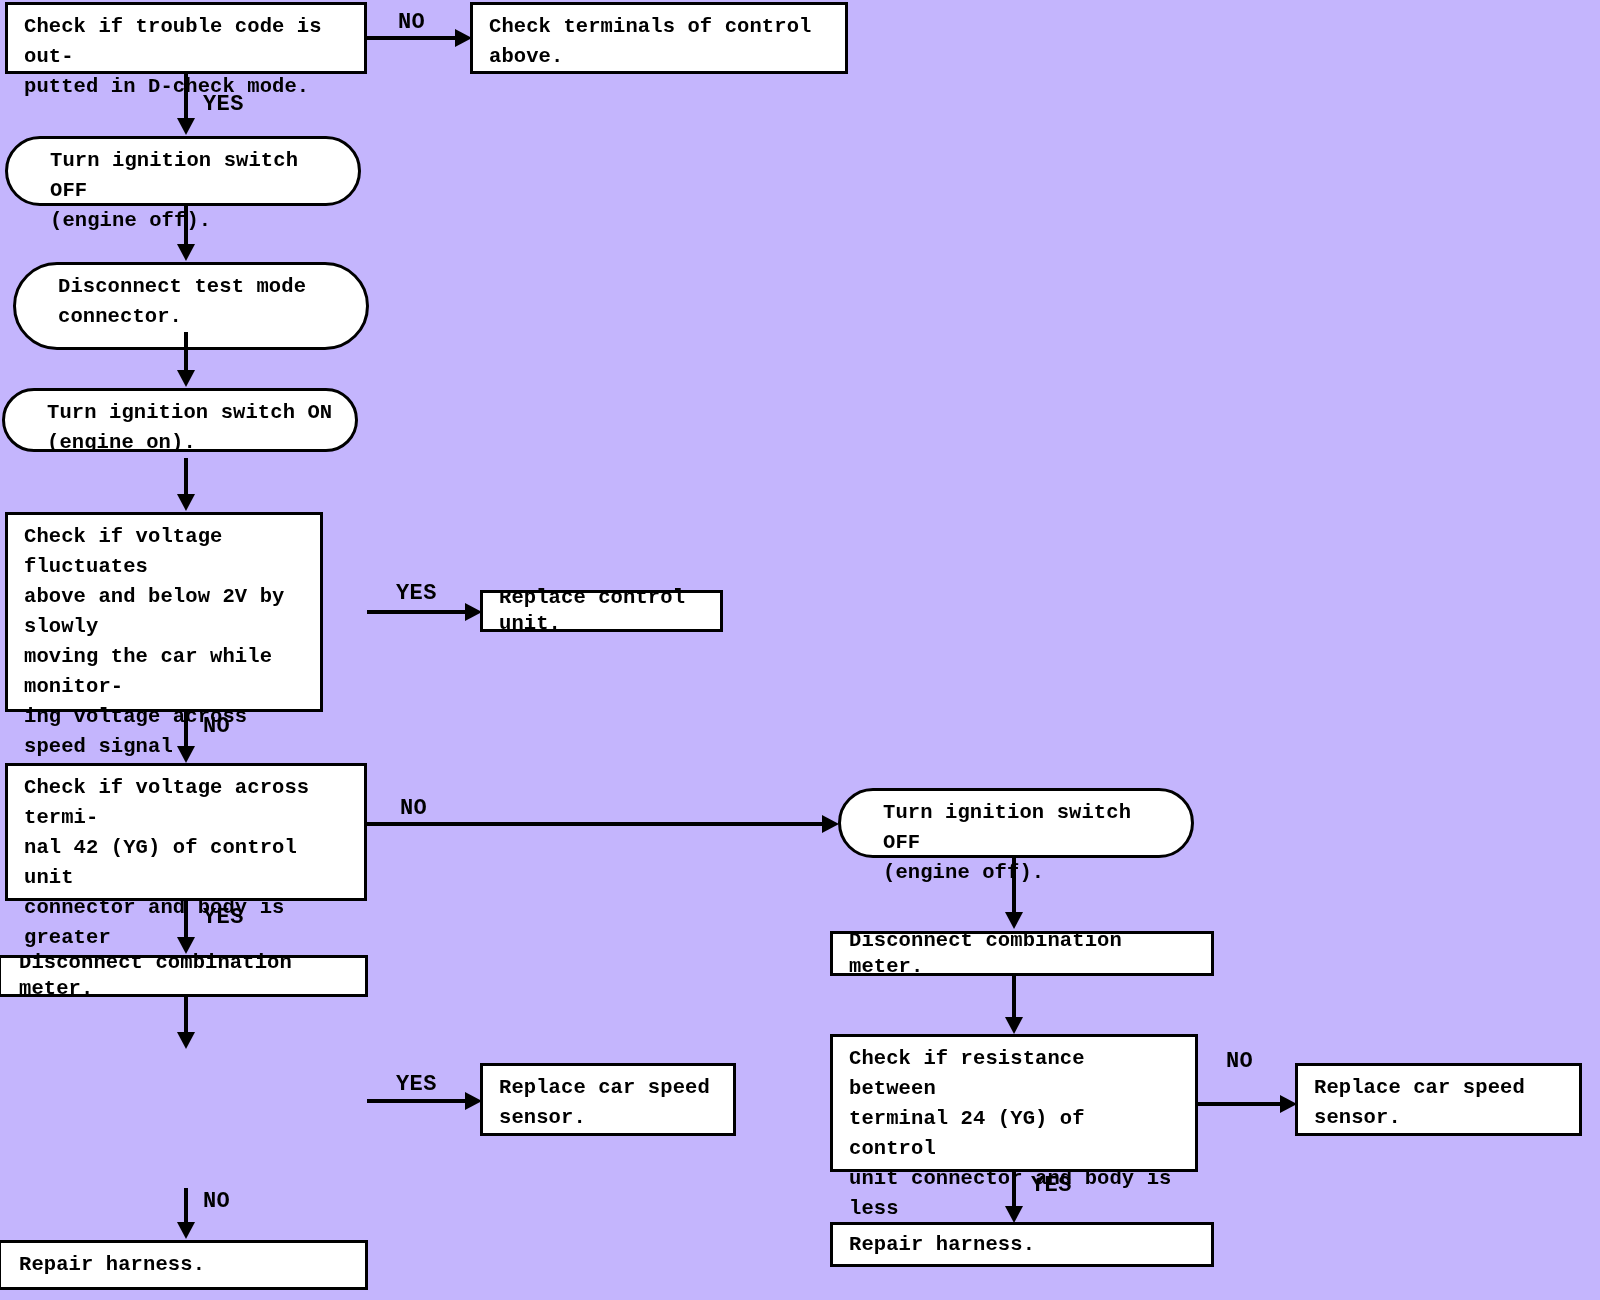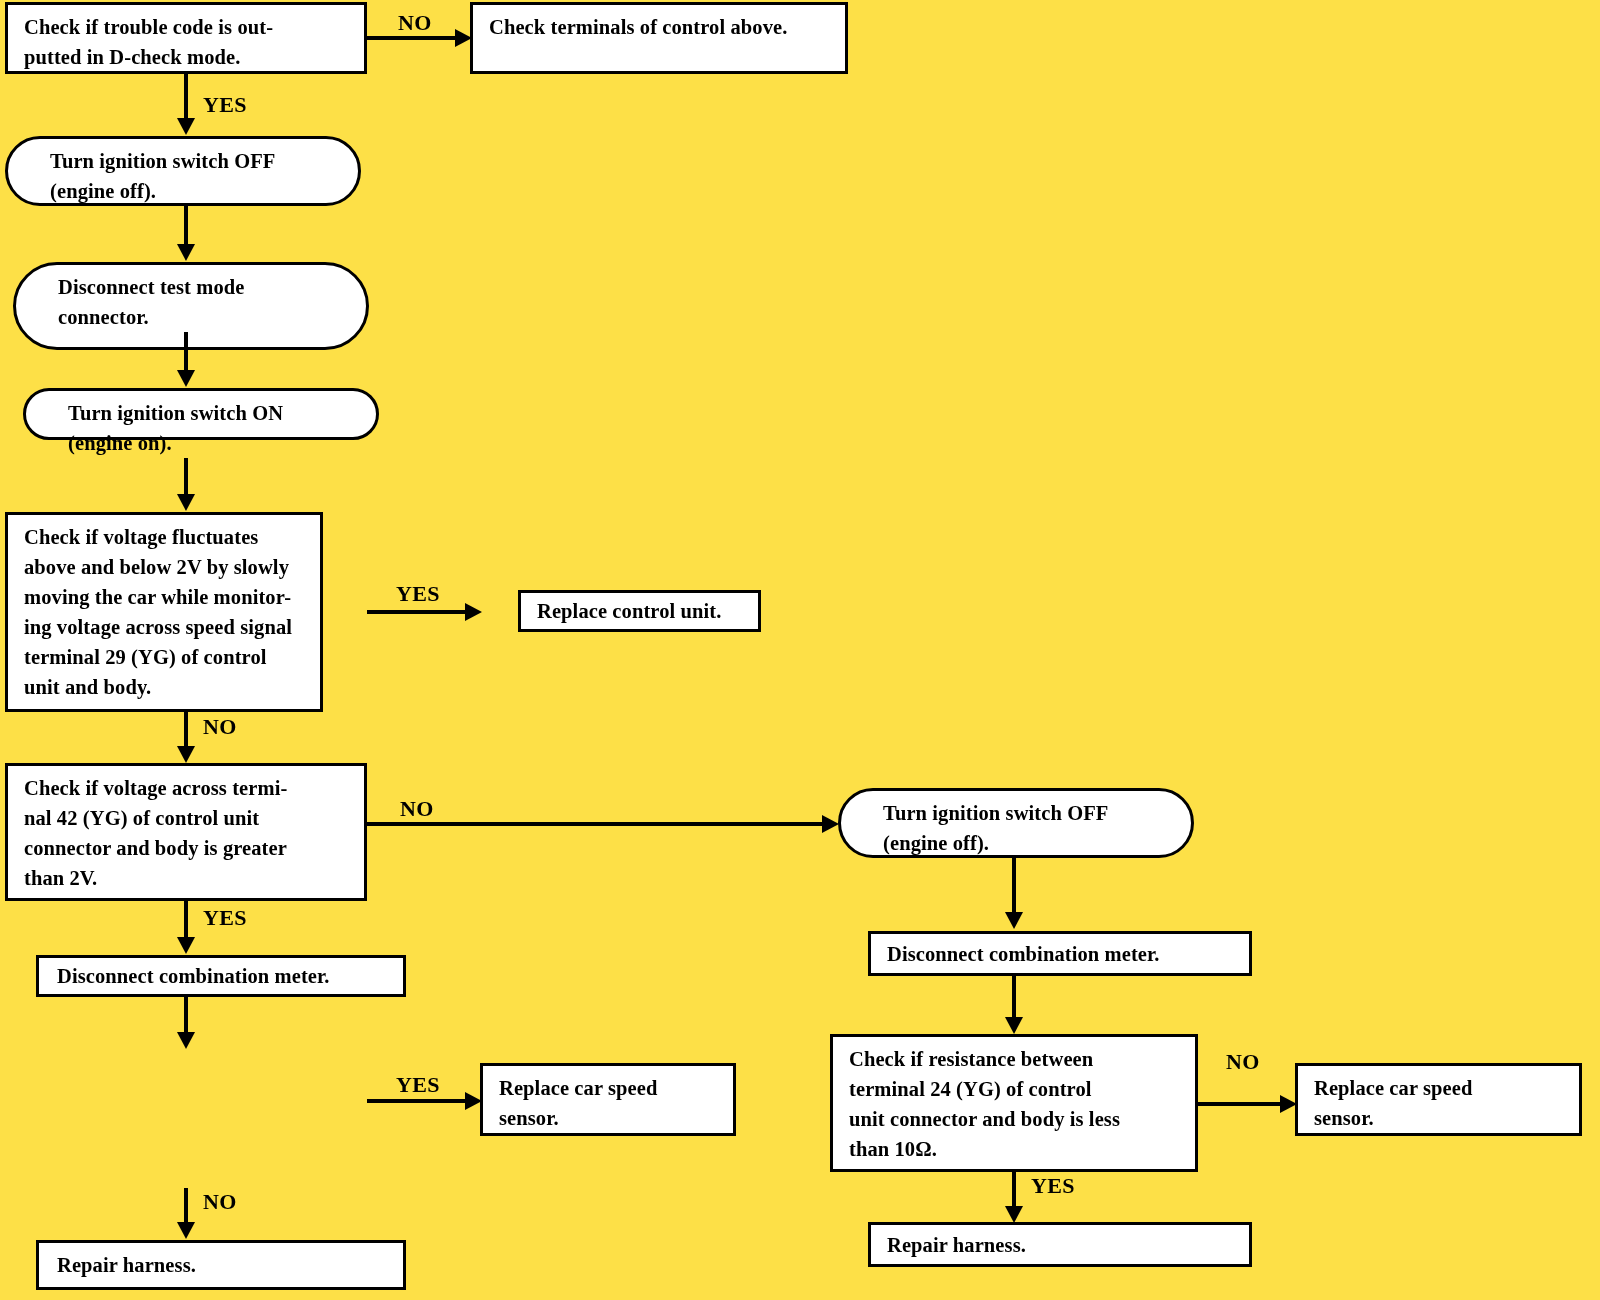--- a/index.html
+++ b/index.html
@@ -4,22 +4,22 @@
 <style>
   html, body {
     margin: 0;
     padding: 0;
     background: #ffffff;
   }
   #canvas {
     position: relative;
     width: 1600px;
     height: 1300px;
-    background: #fde047;
-    font-family: Liberation Serif, serif;
+    background: #c4b5fd;
+    font-family: Liberation Mono, monospace;
     overflow: hidden;
   }
   .node {
     position: absolute;
     box-sizing: border-box;
     border: 3px solid #000000;
     background: #ffffff;
     color: #000000;
     font-size: 20.5px;
     line-height: 30px;
@@ -28,21 +28,20 @@
     padding: 7px 14px 7px 16px;
     white-space: pre-line;
   }
   .node.rounded {
     border-radius: 45px;
     padding-left: 42px;
   }
   .node.center {
     display: flex;
     align-items: center;
-    margin-left: 38px;
   }
   .edge-label {
     position: absolute;
     font-size: 22px;
     font-weight: 600;
     color: #000000;
     letter-spacing: 0.4px;
     white-space: nowrap;
   }
   .vline {
@@ -95,21 +94,21 @@
 
   <div class="vline" style="left:184px; top:206px; width:4px; height:46px;"></div>
   <div class="arrow-down" style="left:177px; top:244px;"></div>
 
   <div class="node rounded" style="left:13px; top:262px; width:356px; height:88px;">Disconnect test mode
 connector.</div>
 
   <div class="vline" style="left:184px; top:332px; width:4px; height:44px;"></div>
   <div class="arrow-down" style="left:177px; top:370px;"></div>
 
-  <div class="node rounded" style="left:23px; top:388px; width:356px; height:52px;">Turn ignition switch ON
+  <div class="node rounded" style="left:2px; top:388px; width:356px; height:64px;">Turn ignition switch ON
 (engine on).</div>
 
   <div class="vline" style="left:184px; top:458px; width:4px; height:44px;"></div>
   <div class="arrow-down" style="left:177px; top:494px;"></div>
 
   <div class="node" style="left:5px; top:512px; width:318px; height:200px;">Check if voltage fluctuates
 above and below 2V by slowly
 moving the car while monitor-
 ing voltage across speed signal
 terminal 29 (YG) of control

